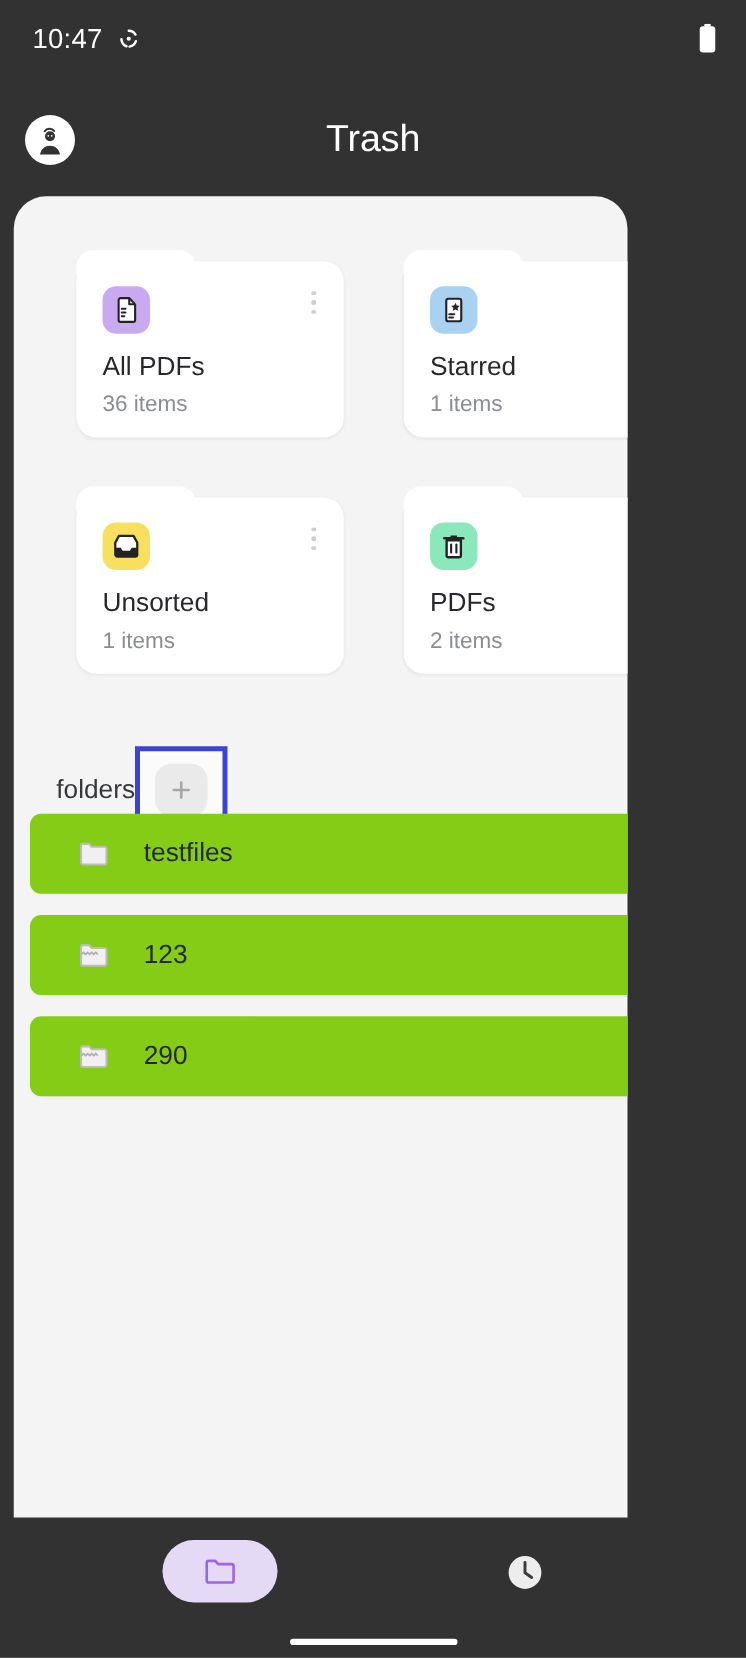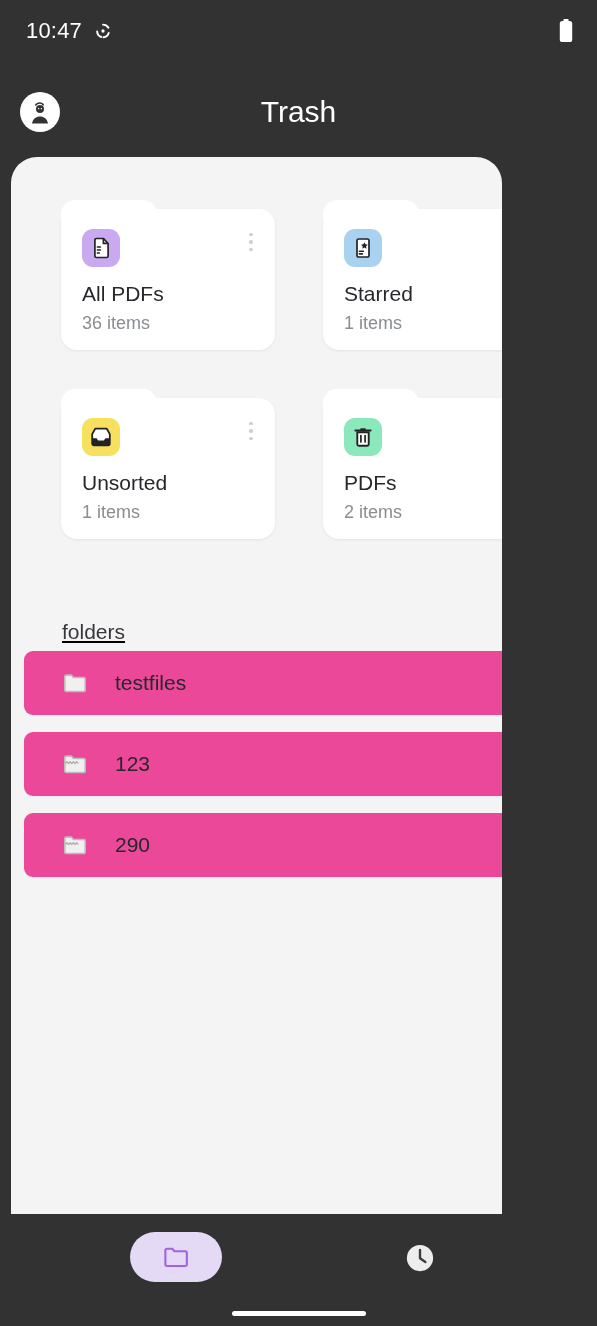--- a/index.html
+++ b/index.html
@@ -143,26 +143,25 @@
   .kebab i {
     width: 3.5px; height: 3.5px;
     border-radius: 50%;
     background: #cdcfd2;
     display: block;
   }
 
   
   .folders-head {
     position: absolute;
-    left: 41px; top: 440px;
+    left: 24px; top: 440px;
     width: 527px; height: 70px;
     display: flex;
     align-items: center;
-    justify-content: space-between;
-    text-decoration: underline;
+    justify-content: flex-start;
   }
   .folders-label {
     font-size: 21px;
     color: #36383b;
     padding-left: 10px;
   }
   .add-wrap {
     position: relative;
     width: 74px; height: 70px;
     display: flex;
@@ -183,21 +182,21 @@
 
   
   .folder-list {
     position: absolute;
     left: 13px; top: 494px;
     width: 548px;
   }
   .folder-row {
     width: 548px;
     height: 64px;
-    background: #ec4899;
+    background: #84cc16;
     border-radius: 9px;
     display: flex;
     align-items: center;
     padding-left: 38px;
     margin-bottom: 17px;
     box-shadow: 0 1px 2px rgba(0,0,0,0.04);
   }
   .folder-row .ficon {
     width: 26px; height: 26px;
     flex: 0 0 26px;

